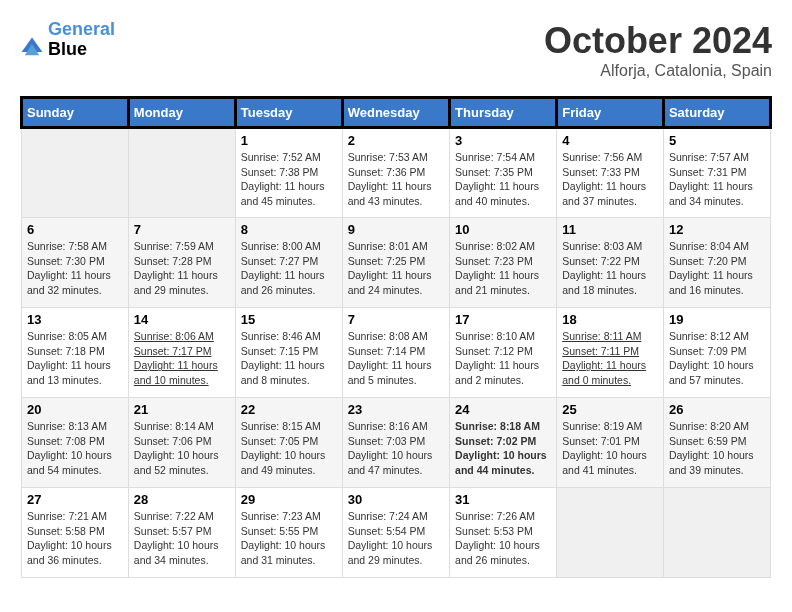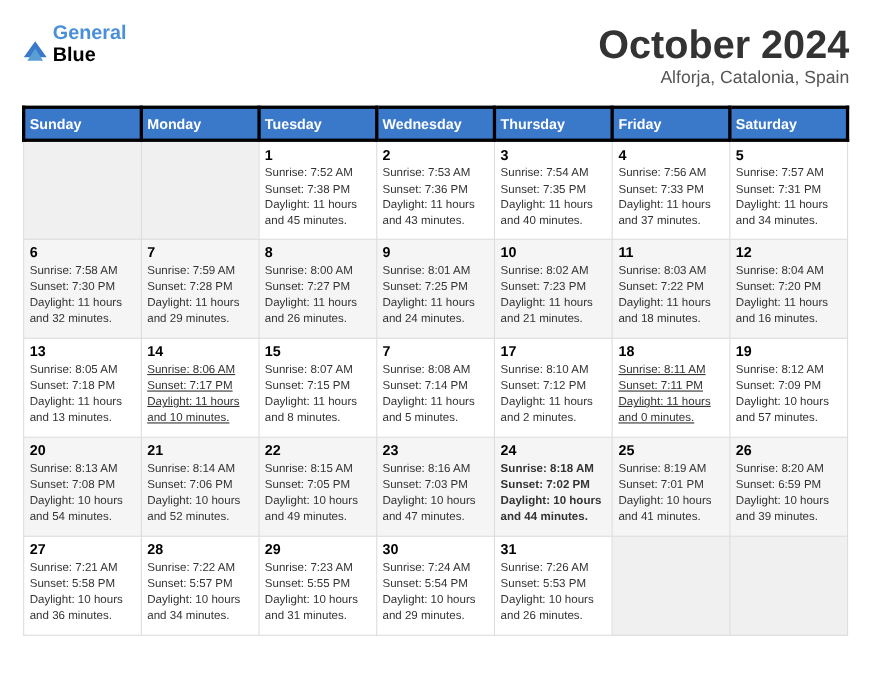--- a/index.html
+++ b/index.html
@@ -216,21 +216,21 @@
 Daylight: 11 hours and 13 minutes.</div>
         </td>
         <td>
           <span class="day-number">14</span>
           <div class="day-info" style="white-space: pre-line; text-decoration: underline;">Sunrise: 8:06 AM
 Sunset: 7:17 PM
 Daylight: 11 hours and 10 minutes.</div>
         </td>
         <td>
           <span class="day-number">15</span>
-          <div class="day-info" style="white-space: pre-line;">Sunrise: 8:07 AM
+          <div class="day-info" style="white-space: pre-line;">Sunrise: 8:46 AM
 Sunset: 7:15 PM
 Daylight: 11 hours and 8 minutes.</div>
         </td>
         <td>
           <span class="day-number">7</span>
           <div class="day-info" style="white-space: pre-line;">Sunrise: 8:08 AM
 Sunset: 7:14 PM
 Daylight: 11 hours and 5 minutes.</div>
         </td>
         <td>

